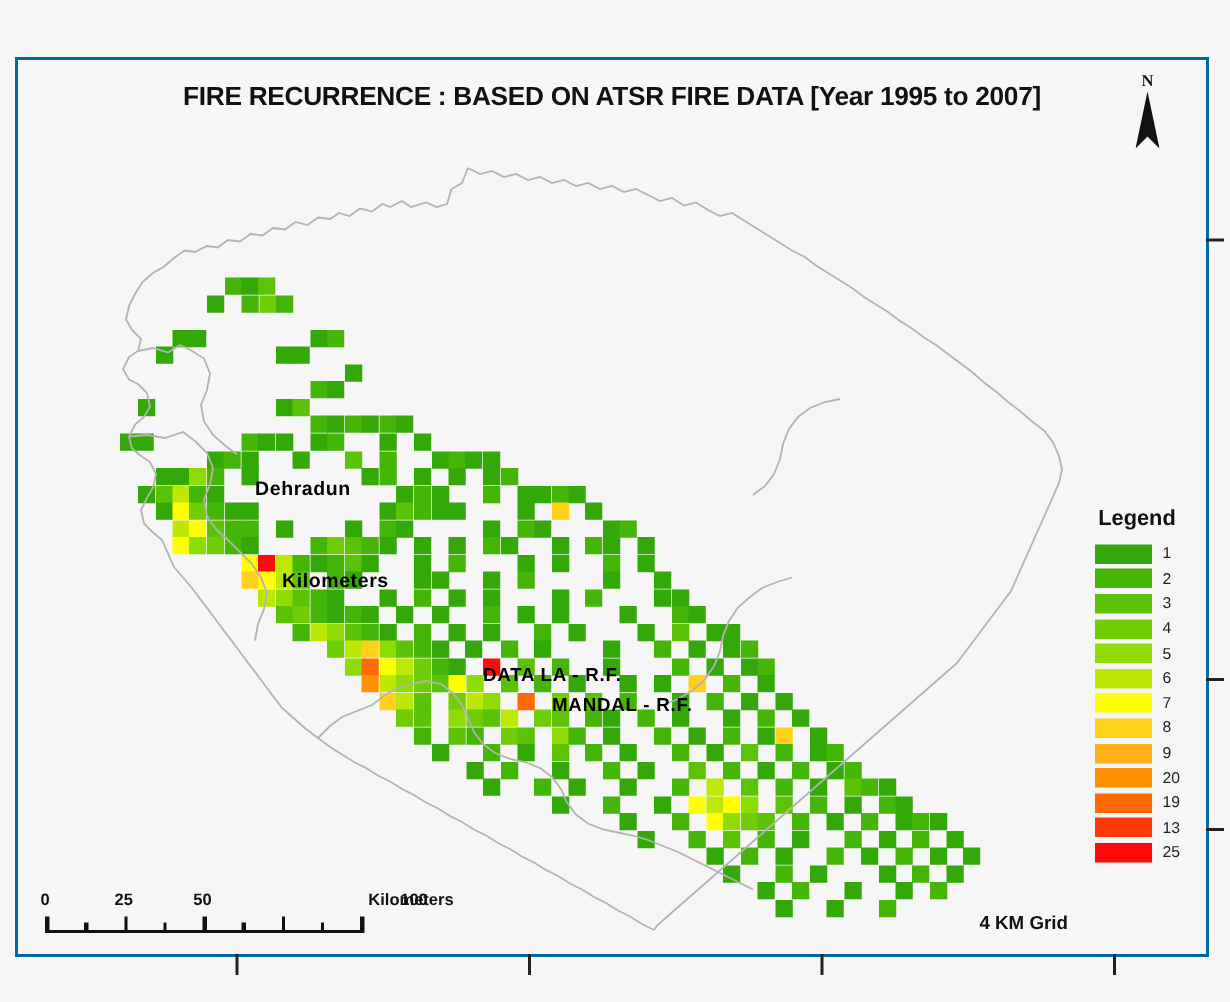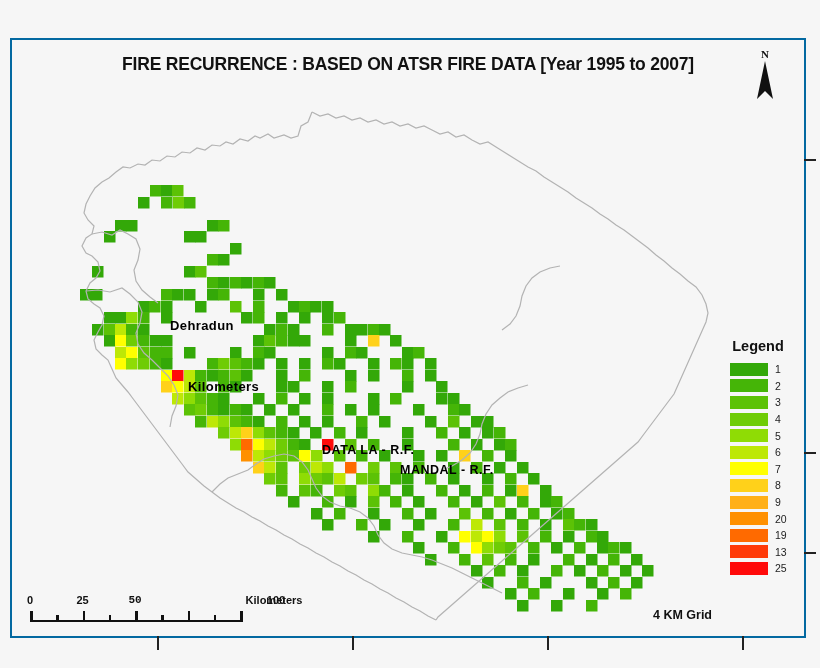--- a/index.html
+++ b/index.html
@@ -488,21 +488,21 @@
           <path d="M490,290 L498,284 L504,276 L508,266 L510,256 L514,246 L520,238
                    L528,232 L538,228 L548,226" stroke="#b3b3b3"></path>
         </g>
       </svg>
     </div>
 
     <div id="places">
         <div class="place" style="left: 158px; top: 278px;">Dehradun</div>
         <div class="place" style="left: 176px; top: 339px;">Kilometers</div>
         <div class="place place-sm" style="left: 310px; top: 403px;">DATA LA -  R.F.</div>
-        <div class="place place-sm" style="left: 356px; top: 423px; padding-left: 32px;">MANDAL - R.F.</div>
+        <div class="place place-sm" style="left: 356px; top: 423px;">MANDAL - R.F.</div>
       </div>
 
     <div class="legend">
       <div class="legend-title">Legend</div>
       <div id="legend-rows">
           <div class="legend-row">
             <div class="legend-sw" style="background: rgb(51, 168, 8);"></div>
             <div class="legend-lbl">1</div>
           </div>
           <div class="legend-row">
@@ -555,21 +555,21 @@
           </div>
         </div>
     </div>
 
     <div class="grid-note">4 KM Grid</div>
 
     <div class="scalebar">
       <div class="scale-labels" id="scale-labels">
           <span style="left: 0%;">0</span>
           <span style="left: 25%;">25</span>
-          <span style="left: 50%; font-family: Liberation Mono, monospace;">50</span>
+          <span style="left: 50%;">50</span>
           <span style="left: 100%; margin-left: 36px;">100</span>
           <span style="left: calc(100% + 34px);">Kilometers</span>
         </div>
       <div class="scale-bar-line" id="scale-bar-line">
         <div class="base"></div>
       <div class="stick" style="left: 0%; height: 11px;"></div>
           <div class="stick" style="left: 12.5%; height: 7px;"></div>
           <div class="stick" style="left: 25%; height: 11px;"></div>
           <div class="stick" style="left: 37.5%; height: 7px;"></div>
           <div class="stick" style="left: 50%; height: 11px;"></div>

